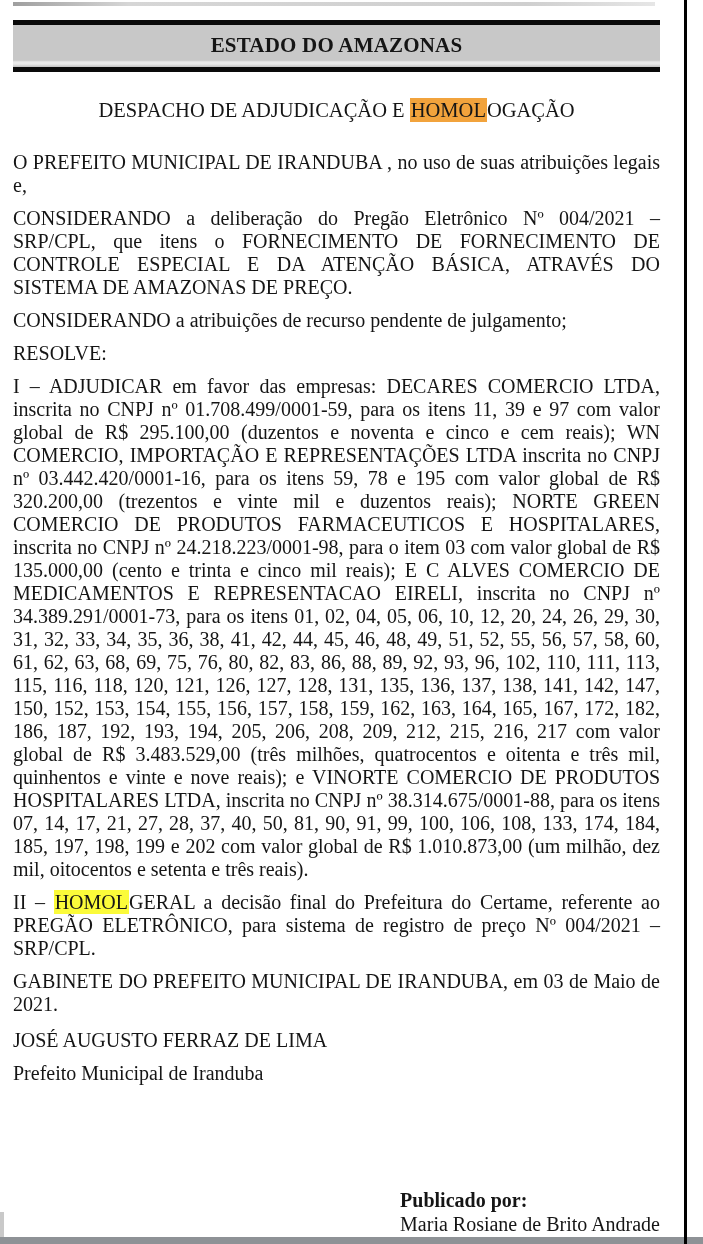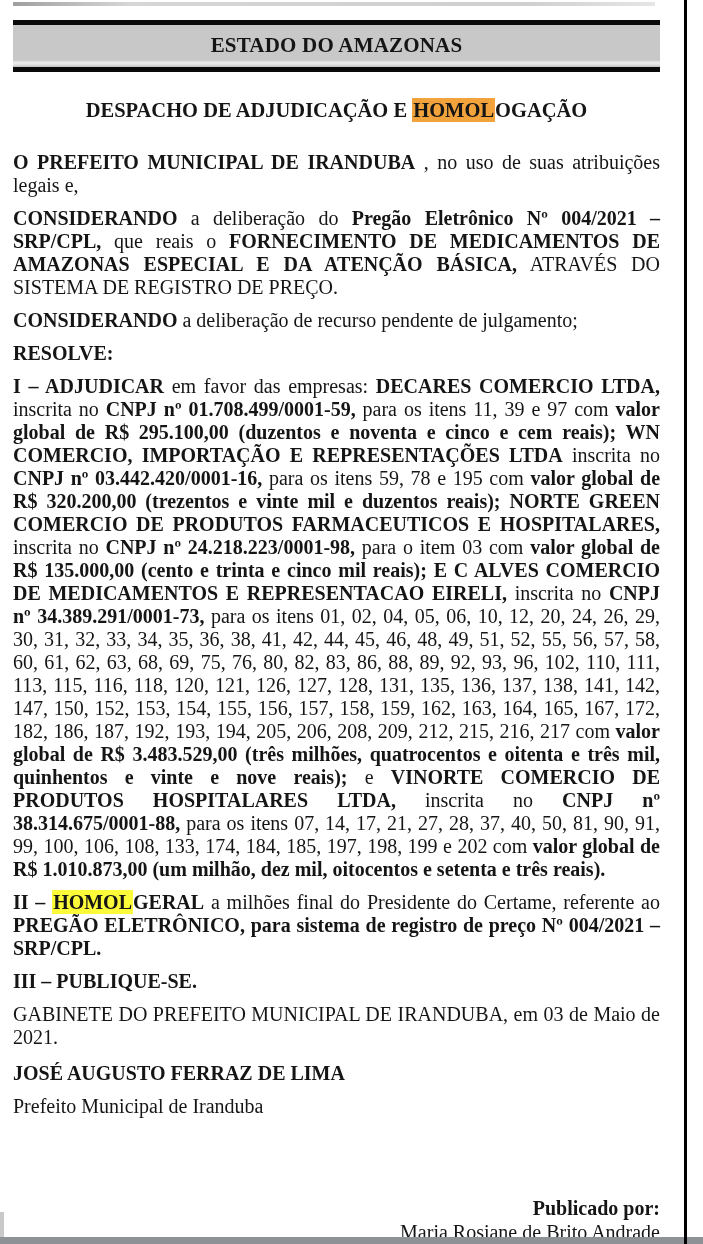--- a/index.html
+++ b/index.html
@@ -54,28 +54,27 @@
 
   
   .body-text {
     margin: 28px 43px 0 13px;
     font-size: 20px; line-height: 23px;
     text-align: justify;
   }
   .body-text p { margin: 0 0 10px; }
   .body-text p.sig-name { margin-top: 13px; }
 
-  .b { font-weight: bold; }
+  .b { font-weight: normal; }
   .hl-orange { background: var(--highlight-orange, #f2a33c); padding: 1px 1px; }
   .hl-yellow { background: var(--highlight-yellow, #fbfb3a); padding: 1px 1px; }
 
   
   .footer {
-    position: absolute; right: 43px; bottom: 0; z-index: 3;
-    text-align: right;
+    position: absolute; right: 43px; bottom: 8px; z-index: 3;
     font-size: 20px; line-height: 24px; margin-left: 31px;
   }
   .footer .pub-label { font-weight: bold; }
 </style>
 </head>
 <body>
 
 <div class="page">
 
   <div class="top-strip"></div>
@@ -83,26 +82,25 @@
   <div class="header-box">
     <div>ESTADO DO AMAZONAS</div>
   </div>
 
   <div class="doc-title">
     <div><span class="b">DESPACHO DE ADJUDICAÇÃO E </span><span class="b hl-orange">HOMOL</span><span class="b">OGAÇÃO</span></div>
   </div>
 
   <div class="body-text">
     <p><span class="b">O PREFEITO MUNICIPAL DE IRANDUBA</span><span> , no uso de suas atribuições legais e,</span></p>
-    <p><span class="b">CONSIDERANDO</span><span> a deliberação do </span><span class="b">Pregão Eletrônico Nº 004/2021 – SRP/CPL,</span><span> que reais o </span><span class="b">FORNECIMENTO DE MEDICAMENTOS DE AMAZONAS ESPECIAL E DA ATENÇÃO BÁSICA,</span><span> ATRAVÉS DO SISTEMA DE REGISTRO DE PREÇO.</span></p>
-    <p><span class="b">CONSIDERANDO</span><span> a deliberação de recurso pendente de julgamento;</span></p>
+    <p><span class="b">CONSIDERANDO</span><span> a deliberação do </span><span class="b">Pregão Eletrônico Nº 004/2021 – SRP/CPL,</span><span> que itens o </span><span class="b">FORNECIMENTO DE FORNECIMENTO DE CONTROLE ESPECIAL E DA ATENÇÃO BÁSICA,</span><span> ATRAVÉS DO SISTEMA DE AMAZONAS DE PREÇO.</span></p>
+    <p><span class="b">CONSIDERANDO</span><span> a atribuições de recurso pendente de julgamento;</span></p>
     <p><span class="b">RESOLVE:</span></p>
     <p><span class="b">I – ADJUDICAR</span><span> em favor das empresas: </span><span class="b">DECARES COMERCIO LTDA,</span><span> inscrita no </span><span class="b">CNPJ nº 01.708.499/0001-59,</span><span> para os itens 11, 39 e 97 com </span><span class="b">valor global de R$ 295.100,00 (duzentos e noventa e cinco e cem reais); WN COMERCIO, IMPORTAÇÃO E REPRESENTAÇÕES LTDA</span><span> inscrita no </span><span class="b">CNPJ nº 03.442.420/0001-16,</span><span> para os itens 59, 78 e 195 com </span><span class="b">valor global de R$ 320.200,00 (trezentos e vinte mil e duzentos reais); NORTE GREEN COMERCIO DE PRODUTOS FARMACEUTICOS E HOSPITALARES,</span><span> inscrita no </span><span class="b">CNPJ nº 24.218.223/0001-98,</span><span> para o item 03 com </span><span class="b">valor global de R$ 135.000,00 (cento e trinta e cinco mil reais); E C ALVES COMERCIO DE MEDICAMENTOS E REPRESENTACAO EIRELI,</span><span> inscrita no </span><span class="b">CNPJ nº 34.389.291/0001-73,</span><span> para os itens 01, 02, 04, 05, 06, 10, 12, 20, 24, 26, 29, 30, 31, 32, 33, 34, 35, 36, 38, 41, 42, 44, 45, 46, 48, 49, 51, 52, 55, 56, 57, 58, 60, 61, 62, 63, 68, 69, 75, 76, 80, 82, 83, 86, 88, 89, 92, 93, 96, 102, 110, 111, 113, 115, 116, 118, 120, 121, 126, 127, 128, 131, 135, 136, 137, 138, 141, 142, 147, 150, 152, 153, 154, 155, 156, 157, 158, 159, 162, 163, 164, 165, 167, 172, 182, 186, 187, 192, 193, 194, 205, 206, 208, 209, 212, 215, 216, 217 com </span><span class="b">valor global de R$ 3.483.529,00 (três milhões, quatrocentos e oitenta e três mil, quinhentos e vinte e nove reais);</span><span> e </span><span class="b">VINORTE COMERCIO DE PRODUTOS HOSPITALARES LTDA,</span><span> inscrita no </span><span class="b">CNPJ nº 38.314.675/0001-88,</span><span> para os itens 07, 14, 17, 21, 27, 28, 37, 40, 50, 81, 90, 91, 99, 100, 106, 108, 133, 174, 184, 185, 197, 198, 199 e 202 com </span><span class="b">valor global de R$ 1.010.873,00 (um milhão, dez mil, oitocentos e setenta e três reais).</span></p>
-    <p><span class="b">II – </span><span class="b hl-yellow">HOMOL</span><span class="b">GERAL</span><span> a milhões final do Presidente do Certame, referente ao </span><span class="b">PREGÃO ELETRÔNICO, para sistema de registro de preço Nº 004/2021 – SRP/CPL.</span></p>
-    <p><span class="b">III – PUBLIQUE-SE.</span></p>
+    <p><span class="b">II – </span><span class="b hl-yellow">HOMOL</span><span class="b">GERAL</span><span> a decisão final do Prefeitura do Certame, referente ao </span><span class="b">PREGÃO ELETRÔNICO, para sistema de registro de preço Nº 004/2021 – SRP/CPL.</span></p>
     <p><span>GABINETE DO PREFEITO MUNICIPAL DE IRANDUBA, em 03 de Maio de 2021.</span></p>
     <p class="sig-name"><span class="b">JOSÉ AUGUSTO FERRAZ DE LIMA</span></p>
     <p><span>Prefeito Municipal de Iranduba</span></p>
   </div>
 
   <div class="footer">
     <div class="pub-label">Publicado por:</div>
     <div class="pub-name">Maria Rosiane de Brito Andrade</div>
   </div>
 

